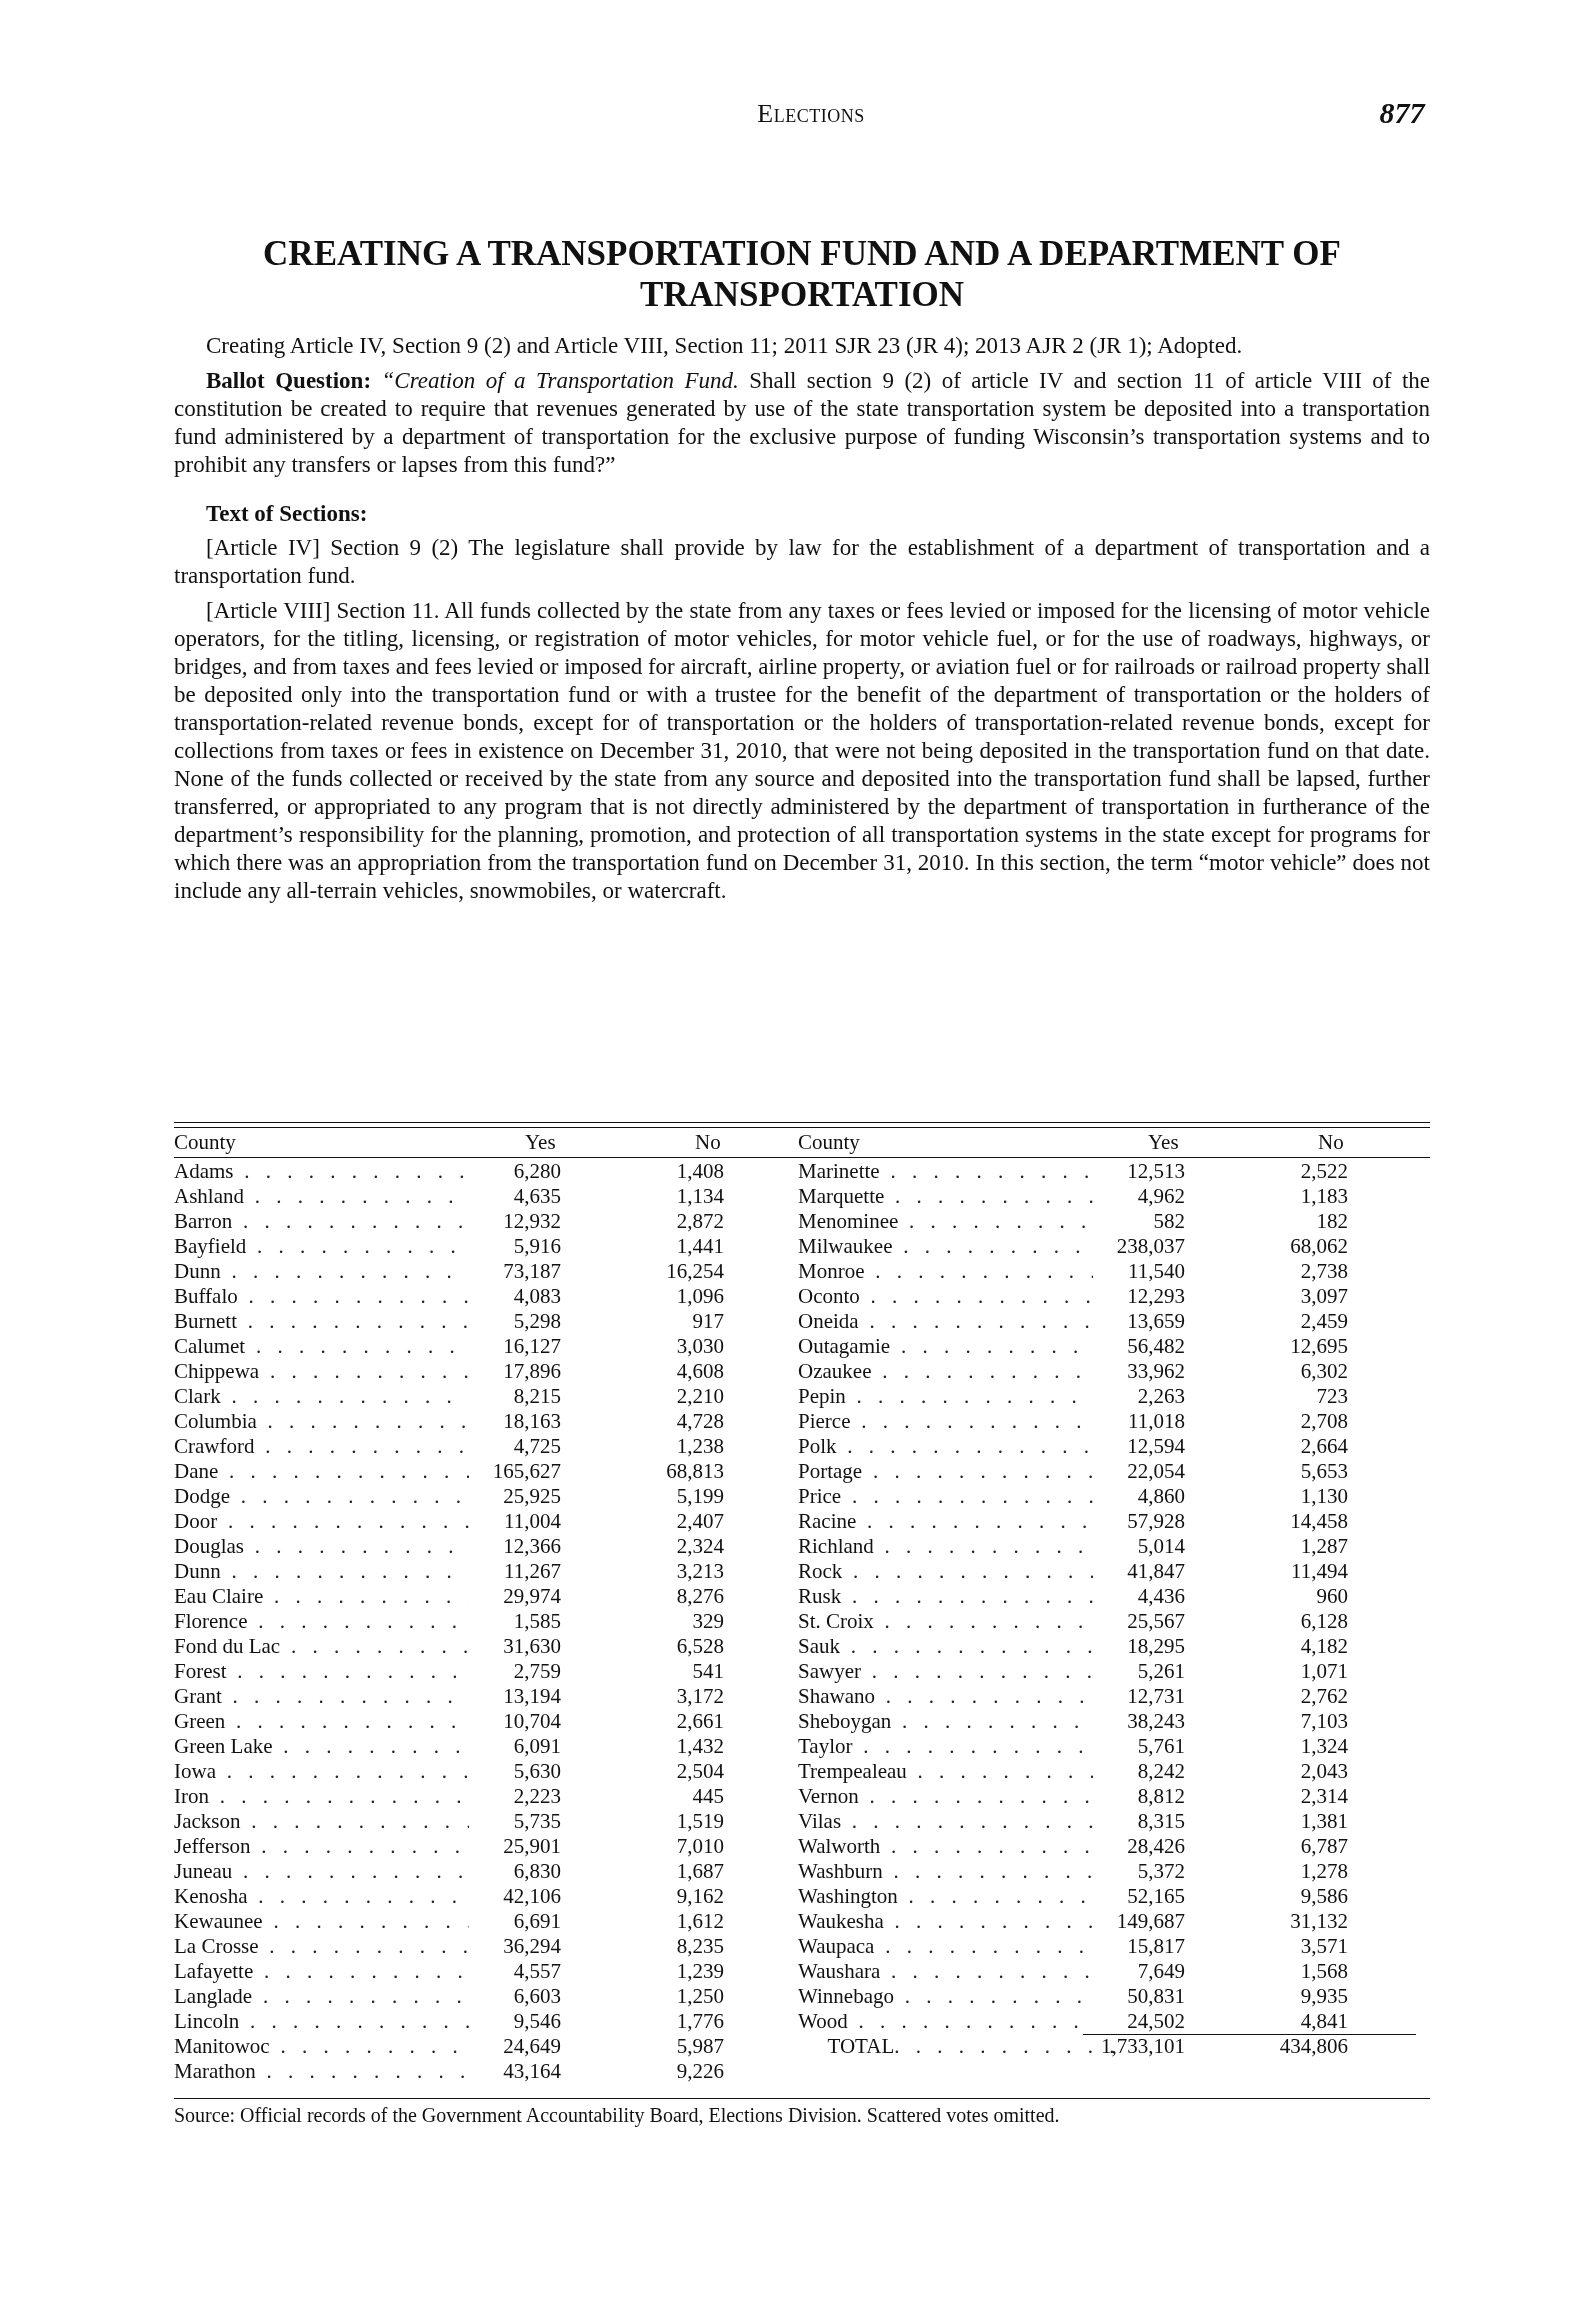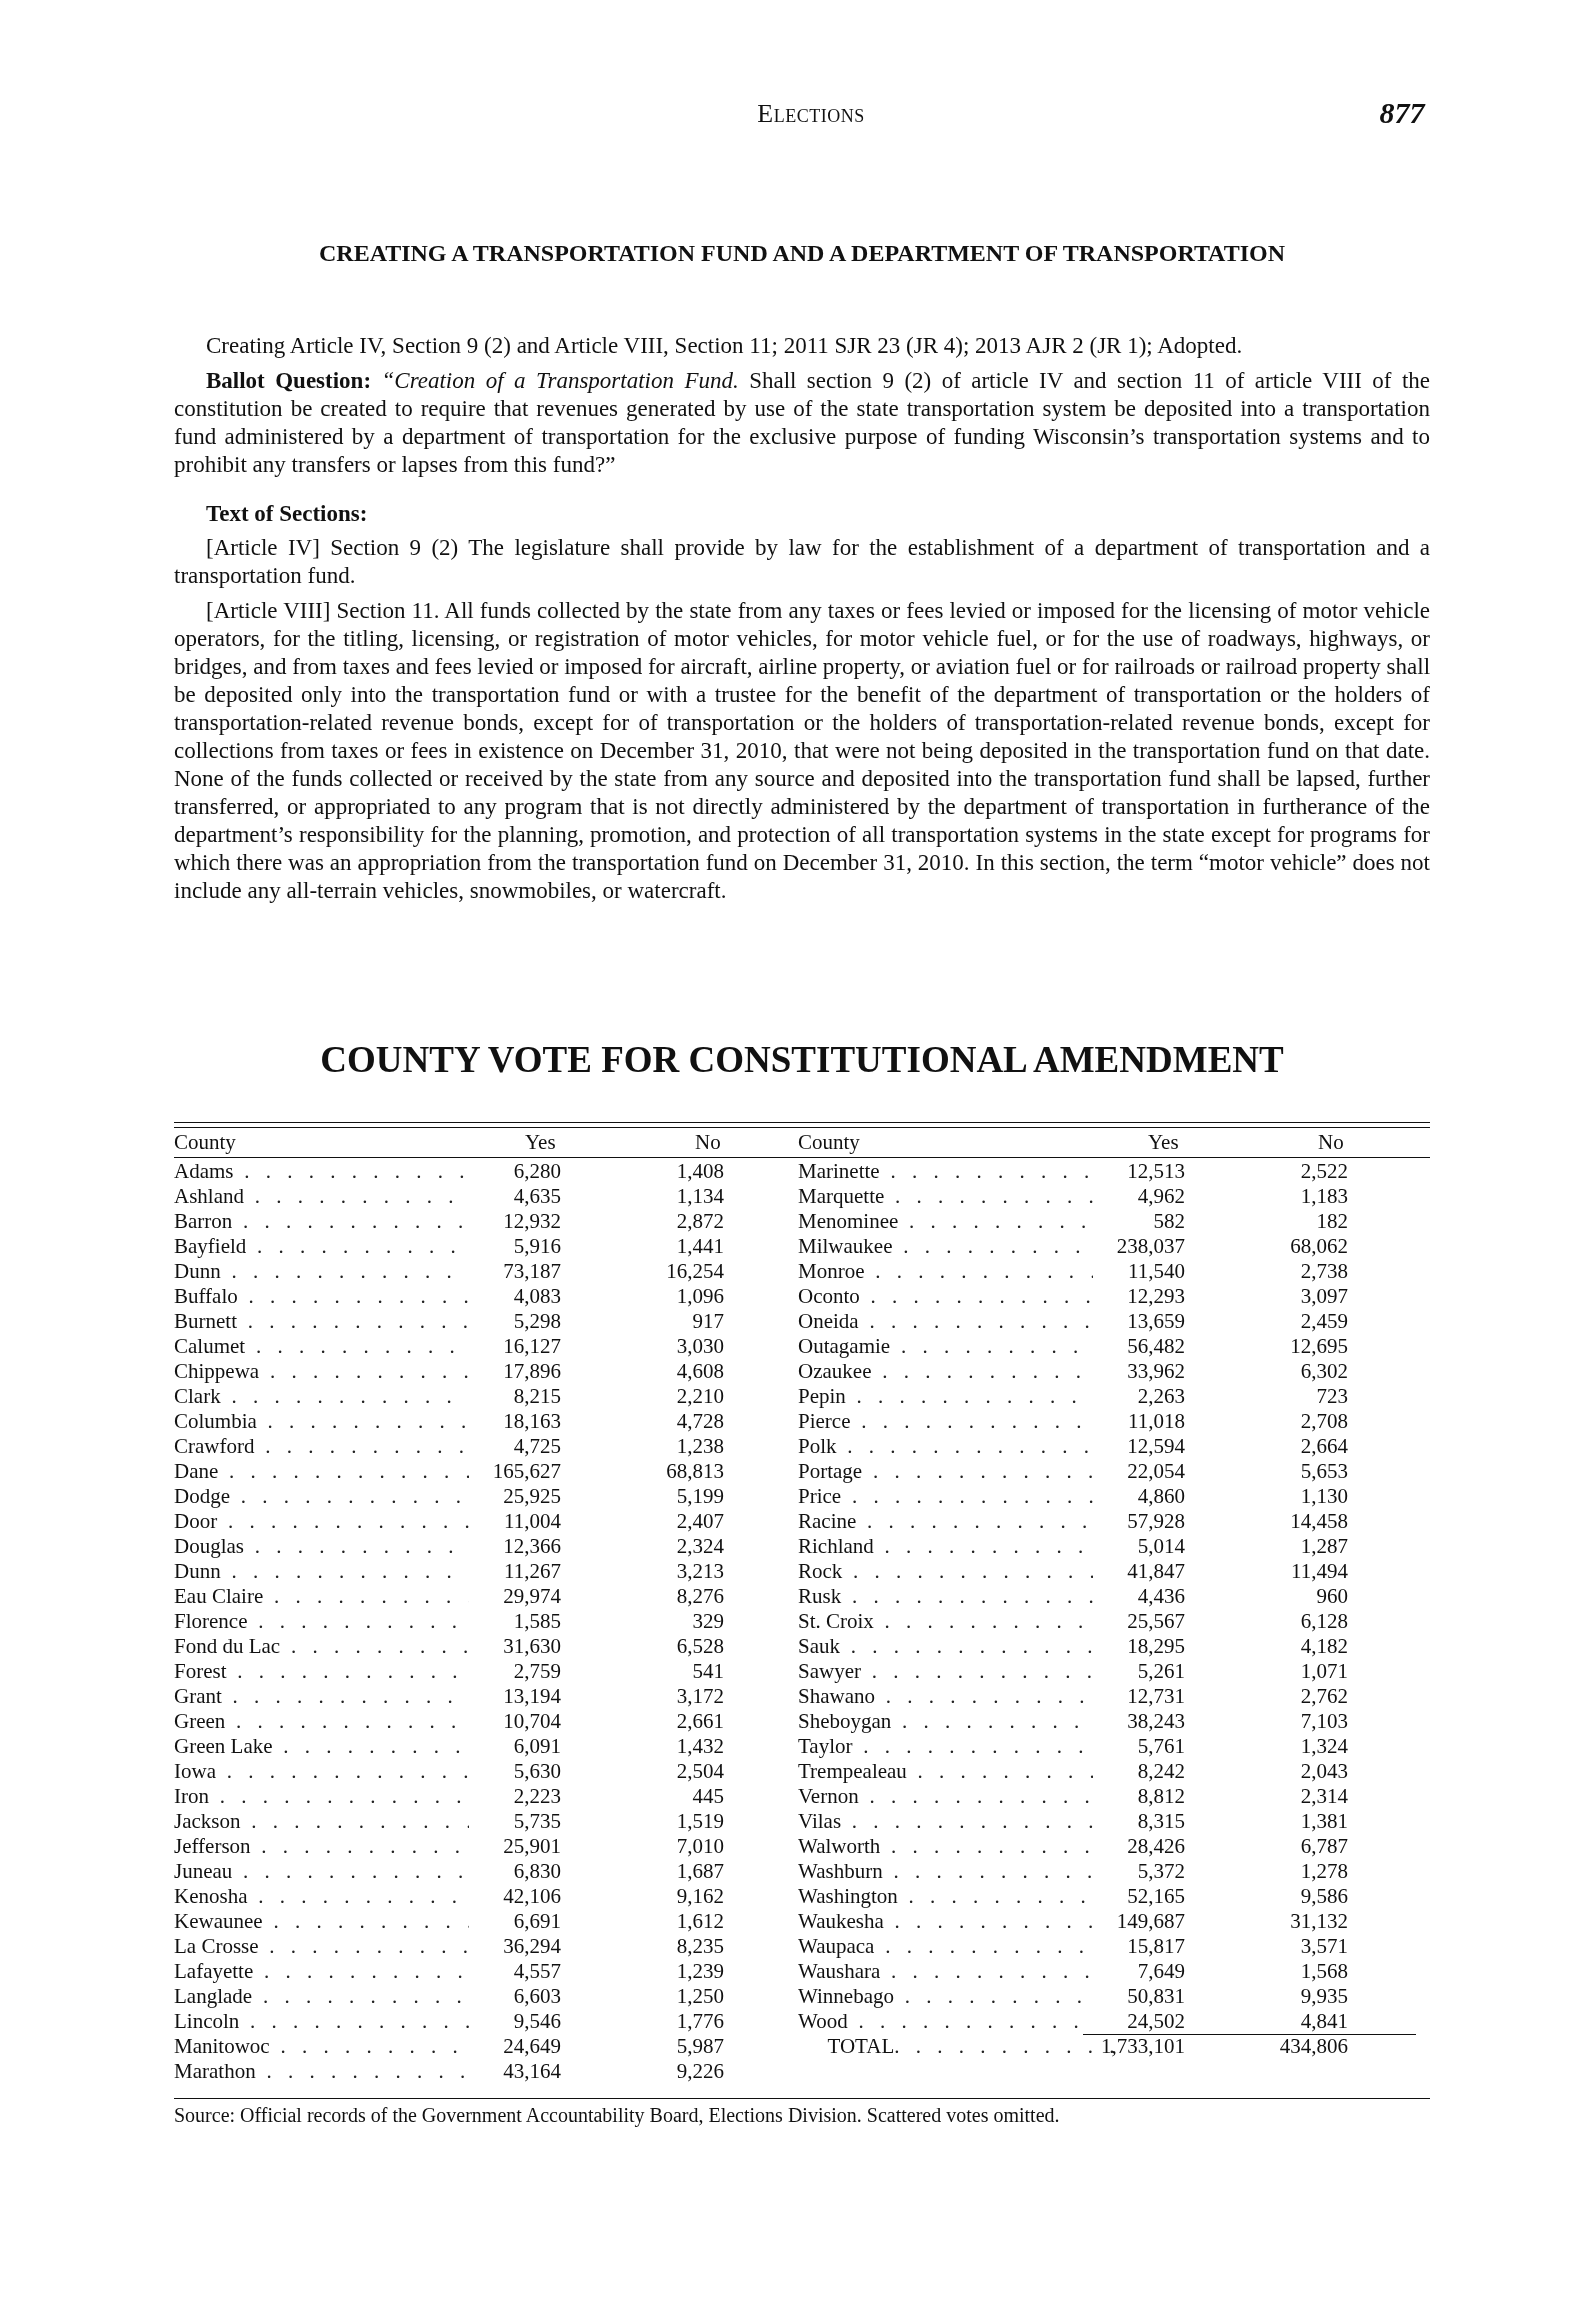--- a/index.html
+++ b/index.html
@@ -10,21 +10,21 @@
   .page { position: absolute; left: 174px; top: 0; width: 1256px; }
   .running-head { position: absolute; top: 99px; left: 0; width: 1256px; height: 37px; }
   .running-head .section {
     position: absolute; left: 9px; width: 100%; text-align: center; top: 0;
     font-size: 26px; font-variant: small-caps; letter-spacing: 0.5px;
   }
   .running-head .pageno { position: absolute; right: 5.5px; top: -2.8px; font-size: 30px; font-weight: bold; font-style: italic; }
 
   .title {
     position: absolute; top: 233px; left: 0; width: 1256px; text-align: center;
-    font-weight: bold; font-size: 24px; line-height: 41px;
+    font-weight: bold; font-size: 35px; line-height: 41px;
   }
   .body-text {
     position: absolute; top: 332px; left: 0; width: 1256px;
     font-size: 23px; line-height: 28px; text-align: justify;
   }
   .body-text p { margin: 0 0 6.5px 0; text-indent: 32px; }
   .body-text .bold { font-weight: bold; margin-top: 21px; }
   .body-text .ital { font-style: italic; }
 
   .table-title {
@@ -63,21 +63,20 @@
 
   <div class="body-text">
     <p>Creating Article IV, Section 9 (2) and Article VIII, Section 11; 2011 SJR 23 (JR 4); 2013 AJR 2 (JR 1); Adopted.</p>
     <p><span class="bold">Ballot Question:</span> <span class="ital">“Creation of a Transportation Fund.</span><span> Shall section 9 (2) of article IV and section 11 of article VIII of the constitution be created to require that revenues generated by use of the state transportation system be deposited into a transportation fund administered by a department of transportation for the exclusive purpose of funding Wisconsin’s transportation systems and to prohibit any transfers or lapses from this fund?”</span></p>
     <p class="bold">Text of Sections:</p>
     <p>[Article IV] Section 9 (2) The legislature shall provide by law for the establishment of a department of transportation and a transportation fund.</p>
     <p>[Article VIII] Section 11. All funds collected by the state from any taxes or fees levied or imposed for the licensing of motor vehicle operators, for the titling, licensing, or registration of motor vehicles, for motor vehicle fuel, or for the use of roadways, highways, or bridges, and from taxes and fees levied or imposed for aircraft, airline property, or aviation fuel or for railroads or railroad property shall be deposited only into the transportation fund or with a trustee for the benefit of the department of transportation or the holders of transportation-related revenue bonds, except for of transportation or the holders of transportation-related revenue bonds, except for collections from taxes or fees in existence on December 31, 2010, that were not being deposited in the transportation fund on that date. None of the funds collected or received by the state from any source and deposited into the transportation fund shall be lapsed, further transferred, or appropriated to any program that is not directly administered by the department of transportation in furtherance of the department’s responsibility for the planning, promotion, and protection of all transportation systems in the state except for programs for which there was an appropriation from the transportation fund on December 31, 2010. In this section, the term “motor vehicle” does not include any all-terrain vehicles, snowmobiles, or watercraft.</p>
   </div>
 
   <div class="table-title">
-    <div>COUNTY VOTE FOR CONSTITUTIONAL AMENDMENT</div>
   </div>
 
   <div class="rule-double"></div>
 
   <div class="tbl">
     <div class="hdr">
       <span class="h" style="left:0">County</span>
       <span class="h" style="left:351px">Yes</span>
       <span class="h" style="left:521px">No</span>
       <span class="h" style="left:624px">County</span>

